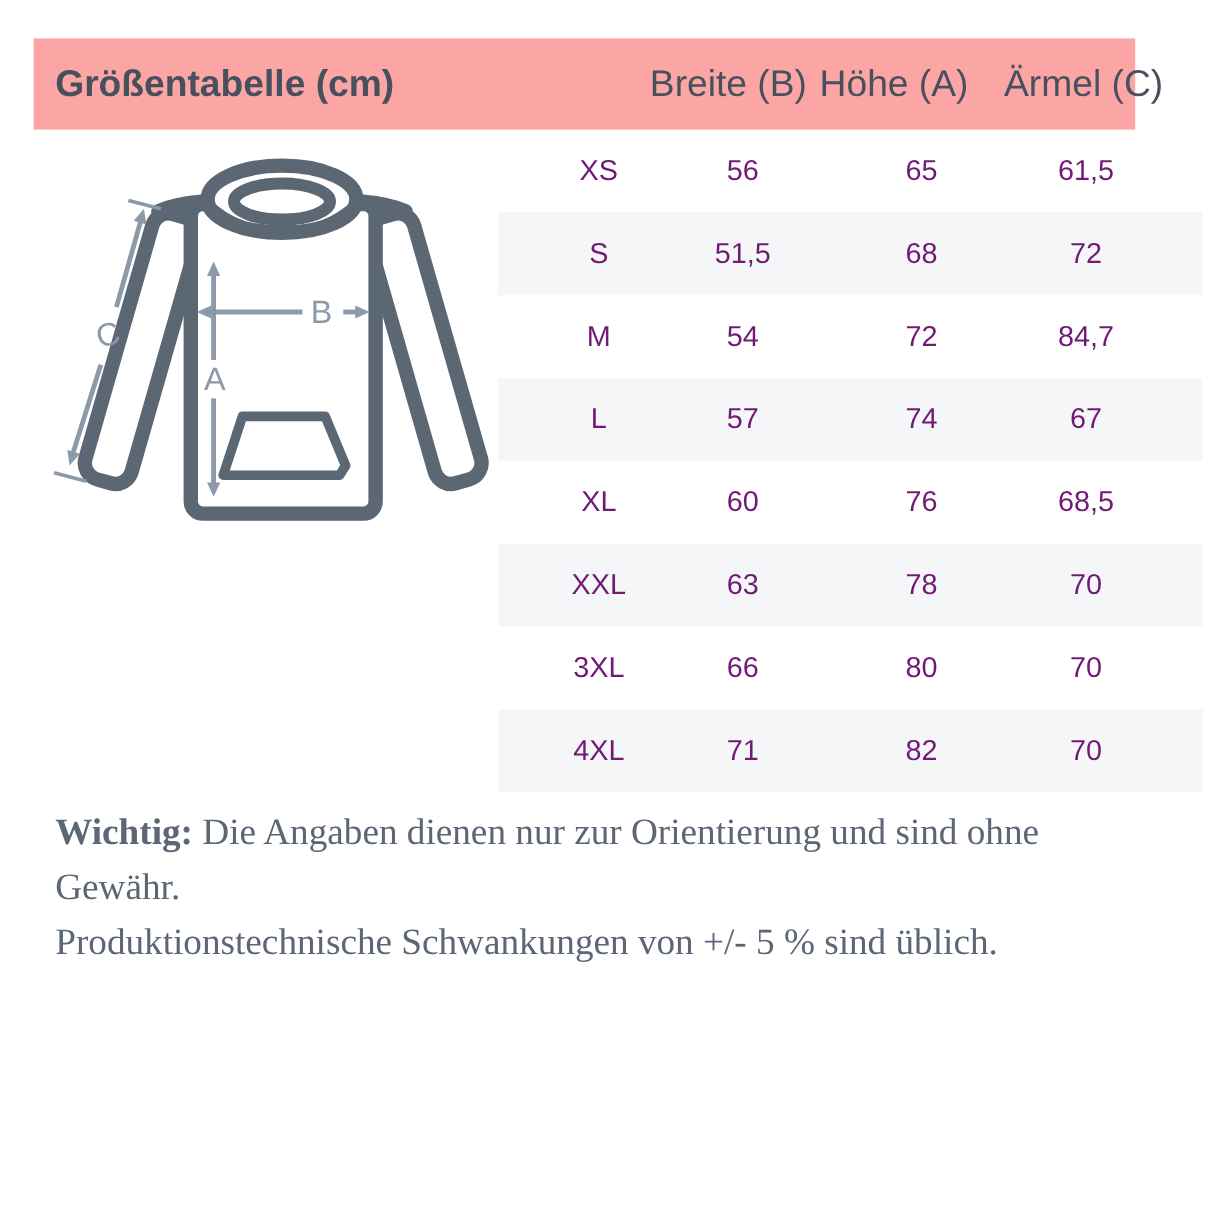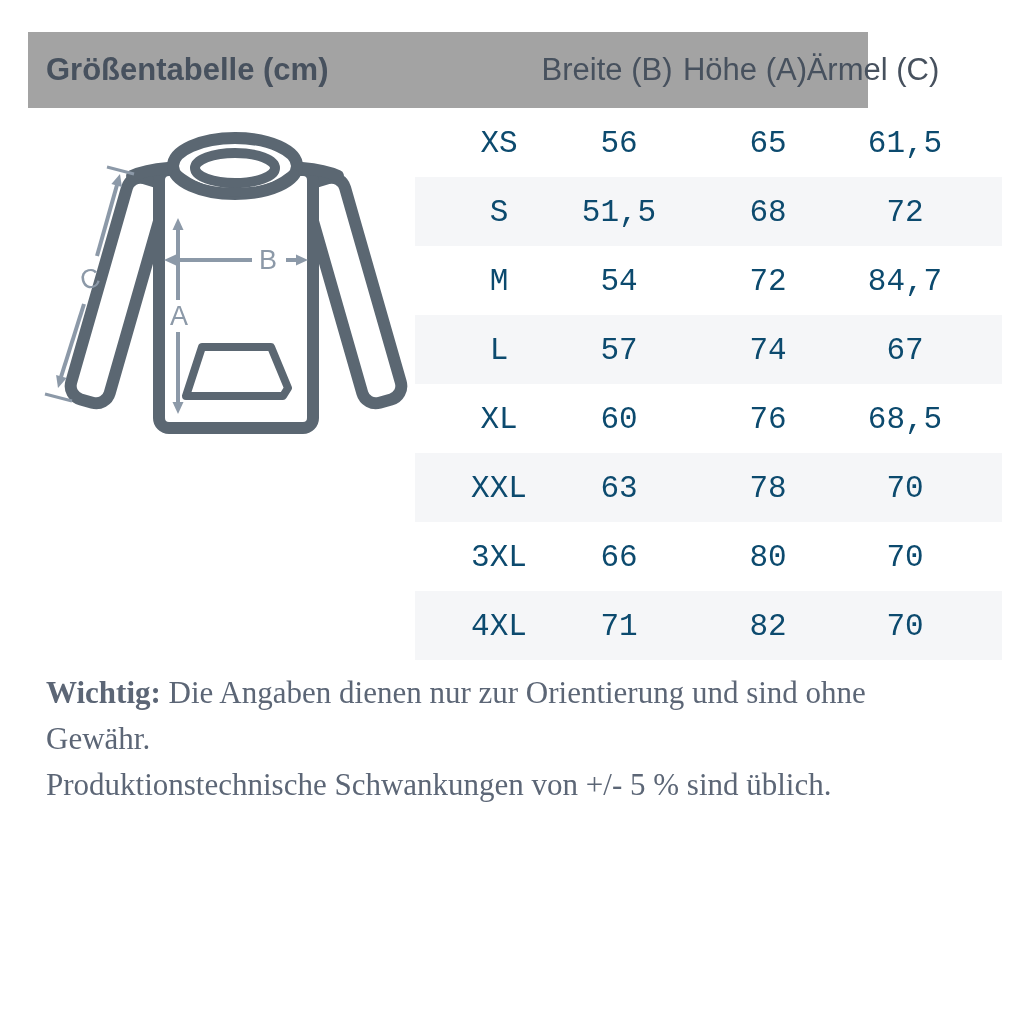--- a/index.html
+++ b/index.html
@@ -2,40 +2,40 @@
 <html><head>
 <meta charset="utf-8">
 <style>
   html,body { margin:0; padding:0; background:#ffffff; }
   #canvas {
     position:relative; width:1024px; height:1024px; background:#ffffff;
     font-family:"Liberation Sans", sans-serif; color:#47515e; overflow:hidden;
   }
   
   .band {
-    position:absolute; left:28px; top:32px; width:840px; height:76px;
-    background:#a3a3a3;
+    position:absolute; left:28px; top:32px; width:918px; height:76px;
+    background:#fca5a5;
   }
   .band .title {
     position:absolute; left:18px; top:50%; transform:translateY(-50%);
     font-size:31px; font-weight:bold; color:#47515e; white-space:nowrap;
   }
   .band .colhead {
     position:absolute; top:50%; transform:translate(-50%,-50%);
     font-size:31px; font-weight:normal; color:#47515e; white-space:nowrap;
   }
-  .ch-b { left:579px; } .ch-a { left:717px;text-align:right; } .ch-c { left:845px; }
+  .ch-b { left:579px; } .ch-a { left:717px;text-align:right; } .ch-c { left:875px; }
 
   
   .table { position:absolute; left:415px; top:108px; width:587px; }
   .trow { position:relative; width:587px; height:69px; }
   .trow.stripe { background:#f5f6f8; }
   .cell {
     position:absolute; top:50%; transform:translate(-50%,-50%);
-    font-size:31px; color:#0c4a6e; white-space:nowrap;font-family:Liberation Mono, monospace;
+    font-size:24px; color:#701a75; white-space:nowrap;
   }
   .c-size { left:84px; } .c-b { left:204px; } .c-a { left:353px; } .c-c { left:490px; }
 
   
   .diagram { position:absolute; left:40px; top:118px; width:380px; height:340px; }
 
   
   .note {
     position:absolute; left:46px; top:670px; width:930px;
     font-size:31px; line-height:46px; color:#5c6676;font-family:Liberation Serif, serif;

